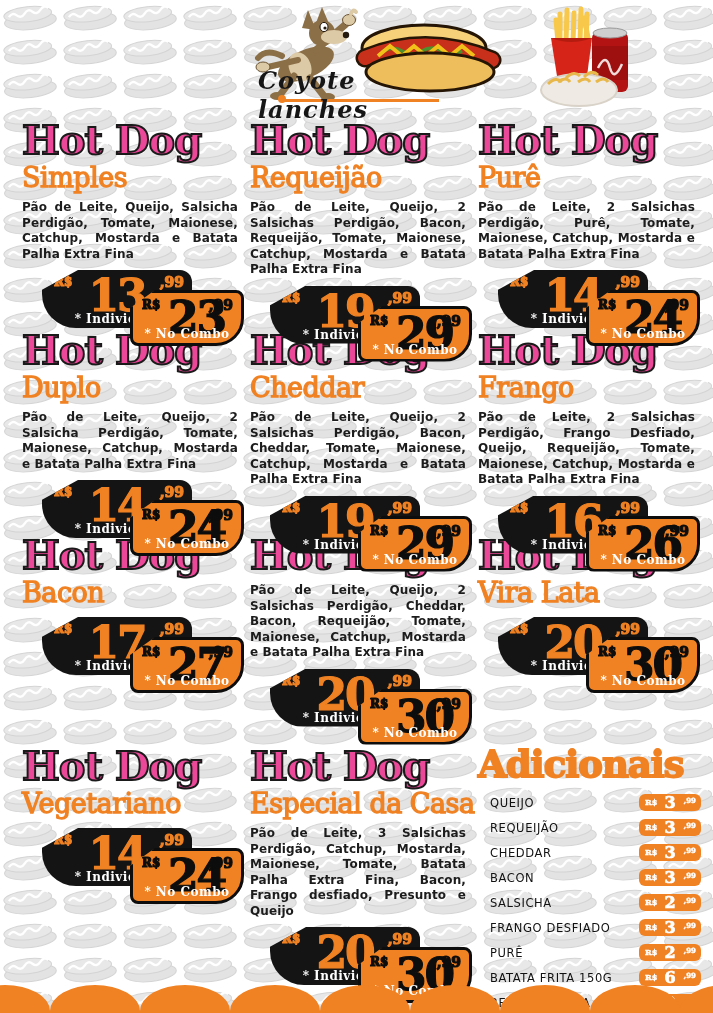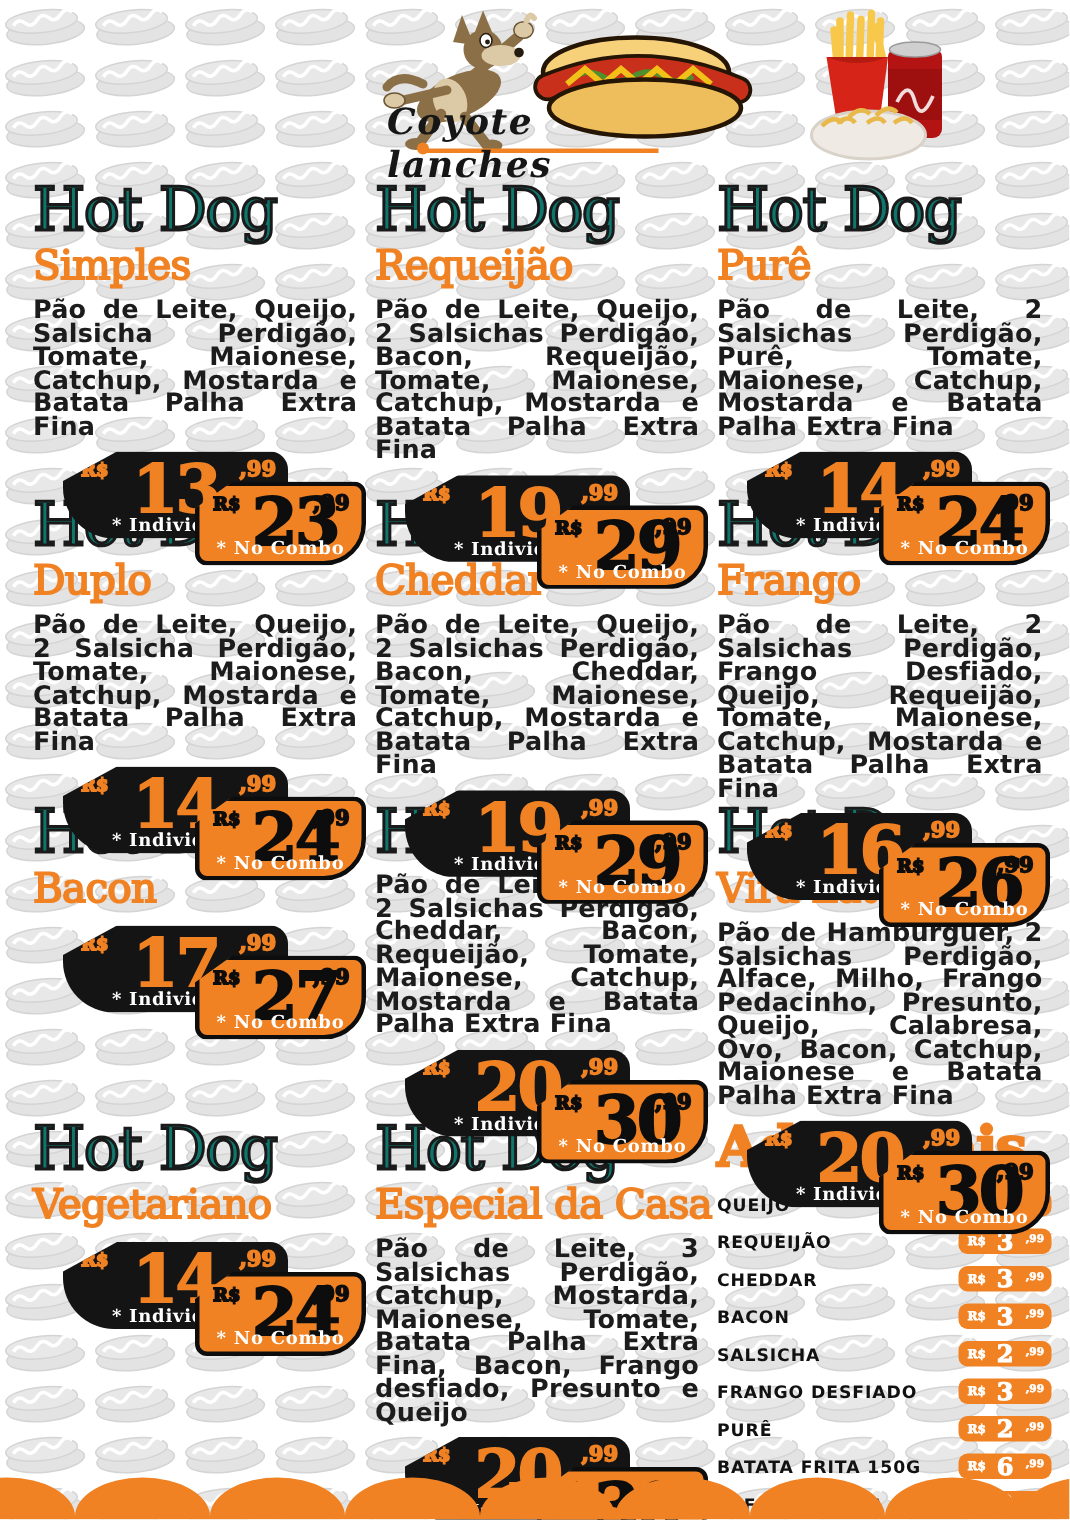--- a/index.html
+++ b/index.html
@@ -30,32 +30,32 @@
   
   .menu-grid {
     position:relative; z-index:1;
     display:grid;
     grid-template-columns:228px 228px 229px;
     grid-template-rows:210px 205px 211px auto;
     padding-left:22px;
   }
   .item { padding-top:6px; padding-right:12px; }
   .item-title {
-    font-family:"DejaVu Serif", serif; font-weight:normal;
-    font-size:40px; line-height:44px; color:#0f766e;
+    font-family:"DejaVu Serif", serif; font-weight:bold;
+    font-size:40px; line-height:44px; color:#ec4899;
     letter-spacing:-1px; -webkit-text-stroke:2px #1a1a1a;
   }
   .item-name {
     font-family:"DejaVu Serif", serif; font-weight:normal;
     font-size:27px; line-height:32px; color:#F08223;
     letter-spacing:-0.5px; -webkit-text-stroke:1.3px #F08223;
     white-space:nowrap;
   }
   .item-desc {
-    margin-top:6px; font-size:17px; line-height:15.5px;
+    margin-top:6px; font-size:12px; line-height:15.5px;
     font-weight:bold; color:#1c1c1c; text-align:justify; letter-spacing:0.1px;
   }
   
   .price-pair { position:relative; margin-top:8px; margin-left:20px; height:78px; width:202px; }
   .pb {
     position:absolute;
     font-family:"DejaVu Serif", serif; font-weight:bold;
   }
   .pb-black {
     left:0; top:0; width:150px; height:58px; background:#141414;
@@ -80,21 +80,21 @@
 
   
   .adicionais { padding-top:4px; padding-right:6px; }
   .adicionais-title {
     font-family:"DejaVu Serif", serif; font-weight:bold;
     font-size:37px; line-height:44px; color:#F08223;
     letter-spacing:-1px; -webkit-text-stroke:1.8px #F08223;
   }
   .ad-list { margin-top:8px; }
   .ad-row { display:flex; justify-content:space-between; align-items:center; height:17px; margin-bottom:8px; }
-  .ad-label { font-size:11.5px; font-weight:bold; color:#111111; letter-spacing:0.6px; }
+  .ad-label { font-size:11.5px; font-weight:normal; color:#111111; letter-spacing:0.6px;margin-left:12px; }
   .ad-pill {
     position:relative; width:62px; height:17px; background:#F08223; border-radius:6px;
     flex:0 0 auto; font-family:"DejaVu Serif", serif; font-weight:bold; color:#ffffff;
   }
   .ad-cur   { position:absolute; left:6px; top:3px; font-size:8px; -webkit-text-stroke:0.5px #fff; }
   .ad-val   { position:absolute; left:0; right:0; top:0; text-align:center; font-size:16px; line-height:17px; -webkit-text-stroke:0.7px #fff; }
   .ad-cents { position:absolute; right:5px; top:2px; font-size:7px; -webkit-text-stroke:0.4px #fff; }
 
   
   .bottom-wave { position:absolute; left:0; bottom:0; width:713px; height:30px; z-index:4; }
@@ -326,21 +326,20 @@
           <span class="pb-val">30</span>
           <span class="pb-cents">,99</span>
           <span class="pb-label">* No Combo</span>
         </div>
       </div>
     </div>
 
     <div class="item">
       <div class="item-title">Hot Dog</div>
       <div class="item-name">Vira Lata</div>
-      <div class="item-desc">Pão de Hambúrguer, 2 Salsichas Perdigão, Alface, Milho, Frango Pedacinho, Presunto, Queijo, Calabresa, Ovo, Bacon, Catchup, Maionese e Batata Palha Extra Fina</div>
       <div class="price-pair">
         <div class="pb pb-black">
           <span class="pb-cur">R$</span>
           <span class="pb-val">20</span>
           <span class="pb-cents">,99</span>
           <span class="pb-label">* Individual</span>
         </div>
         <div class="pb pb-orange">
           <span class="pb-cur">R$</span>
           <span class="pb-val">30</span>

